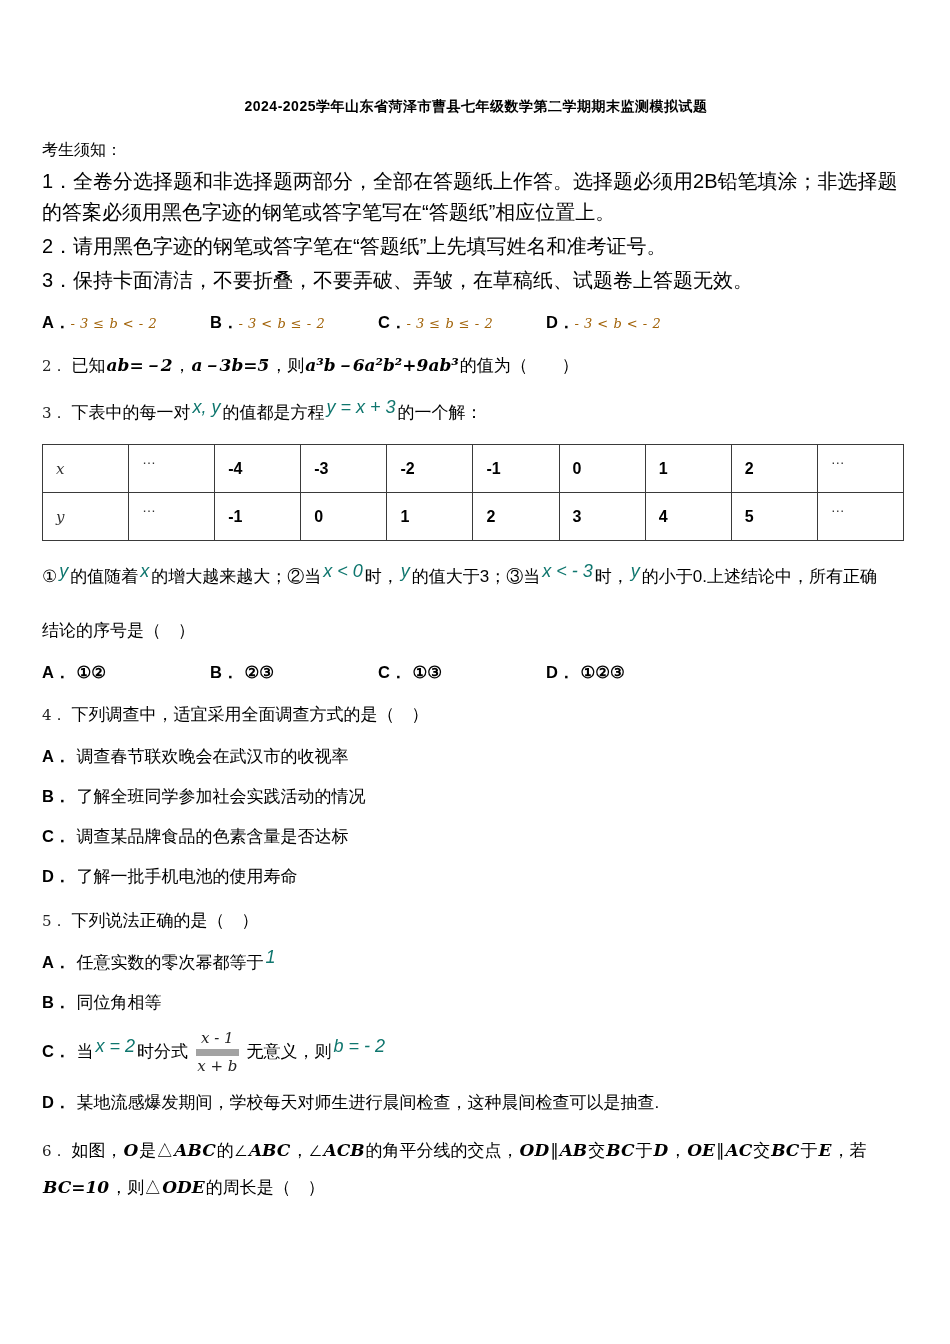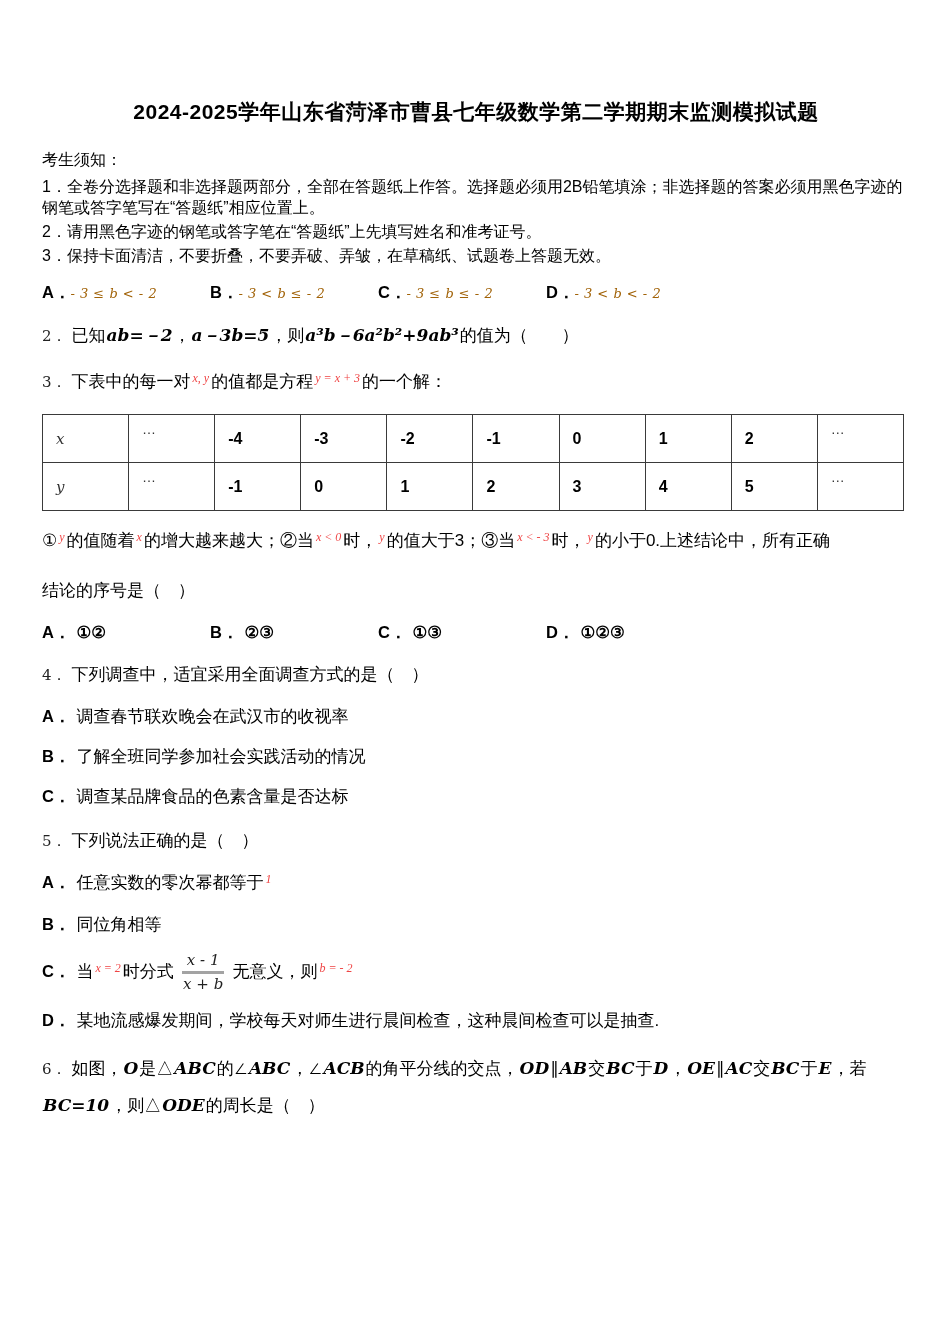--- a/index.html
+++ b/index.html
@@ -10,43 +10,43 @@
     margin:0 auto;
     background:#ffffff;
     color:#000;
     font-family:"Liberation Sans", sans-serif;
     font-size:17px;
     padding:98px 40px 0 42px;
     overflow:hidden;
   }
   .title {
     text-align:center;
-    font-size:21px;
+    font-size:14px;
     font-weight:bold;
     letter-spacing:0.5px;
     margin-bottom:22px;
   }
   .notice-heading { font-size:16px; line-height:24px; margin-bottom:4px; }
-  .notice-item { font-size:16px; line-height:21px; margin-bottom:3px; }
+  .notice-item { font-size:20px; line-height:31px; margin-bottom:3px; }
 
   .section-heading { font-weight:bold; font-size:17px; margin:24px 0 4px 0; }
 
   .question { margin-top:16px; }
   .q-text { line-height:30px; }
   .q-num {
     font-family:"DejaVu Serif", serif;
     font-size:15px; color:#222;
     margin-right:5px;
   }
 
   
   .m  { font-family:"DejaVu Serif", serif; font-style:italic; font-weight:bold; padding:0 1px; }
   .mr {
-    font-family:Liberation Serif, serif; font-style:italic;
-    font-size:12px; color:#ef4444;
+    font-family:Liberation Sans, sans-serif; font-style:italic;
+    font-size:18px; color:#0f766e;
     position:relative; top:-5px; padding:0 2px;
   }
 
   .options-row { display:flex; align-items:baseline; margin:16px 0 6px 0; }
   .options-row .opt { width:168px; }
   .options-row .opt:last-child { width:auto; }
   .opt-label { font-weight:bold; font-size:16.5px; }
   .opt-math  {
     font-family:"DejaVu Serif", serif; font-style:italic;
     font-size:13px; letter-spacing:0.5px; color:#a16207;
@@ -67,31 +67,31 @@
     padding-left:13px;
     font-size:16px; font-weight:bold;
     vertical-align:middle;
   }
   .q3-table td.head {
     font-family:"DejaVu Serif", serif; font-style:italic;
     font-weight:normal; color:#333; font-size:15px;
   }
   .q3-table td.dots { font-weight:normal; color:#333; vertical-align:top; padding-top:6px; font-size:14px; }
 
-  .conclusion { line-height:36px; margin-top:8px; }
+  .conclusion { line-height:46px; margin-top:8px; }
   .conclusion-2 { line-height:30px; margin-top:16px; }
 
   
   .option-line.tall { margin:10px 0; }
   .frac {
     display:inline-block; text-align:center; vertical-align:middle;
     font-family:"DejaVu Serif", serif; font-style:italic;
     font-size:15px; color:#222; margin:0 8px; line-height:1.25;
   }
-  .frac .num { display:block; border-bottom:3px solid #a3a3a3; padding:0 5px 1px 5px; }
+  .frac .num { display:block; border-bottom:7px solid #a3a3a3; padding:0 5px 1px 5px; }
   .frac .den { display:block; padding-top:1px; }
 
   .q6-text { line-height:36px; margin-top:6px; }
 </style>
 </head>
 <body>
 
 <div class="page">
 
   <h1 class="title">2024-2025学年山东省菏泽市曹县七年级数学第二学期期末监测模拟试题</h1>
@@ -186,20 +186,23 @@
     </div>
     <div class="option-line">
       <span class="opt-label">A．</span><span class="body-text">调查春节联欢晚会在武汉市的收视率</span>
     </div>
     <div class="option-line">
       <span class="opt-label">B．</span><span class="body-text">了解全班同学参加社会实践活动的情况</span>
     </div>
     <div class="option-line">
       <span class="opt-label">C．</span><span class="body-text">调查某品牌食品的色素含量是否达标</span>
     </div>
+    <div class="option-line">
+      <span class="opt-label">D．</span><span class="body-text">了解一批手机电池的使用寿命</span>
+    </div>
   </div>
 
   <div class="question">
     <div class="q-text">
       <span class="q-num">5．</span><span>下列说法正确的是（　）</span>
     </div>
     <div class="option-line">
       <span class="opt-label">A．</span><span class="body-text"><span>任意实数的零次幂都等于</span><span class="mr">1</span></span>
     </div>
     <div class="option-line">

